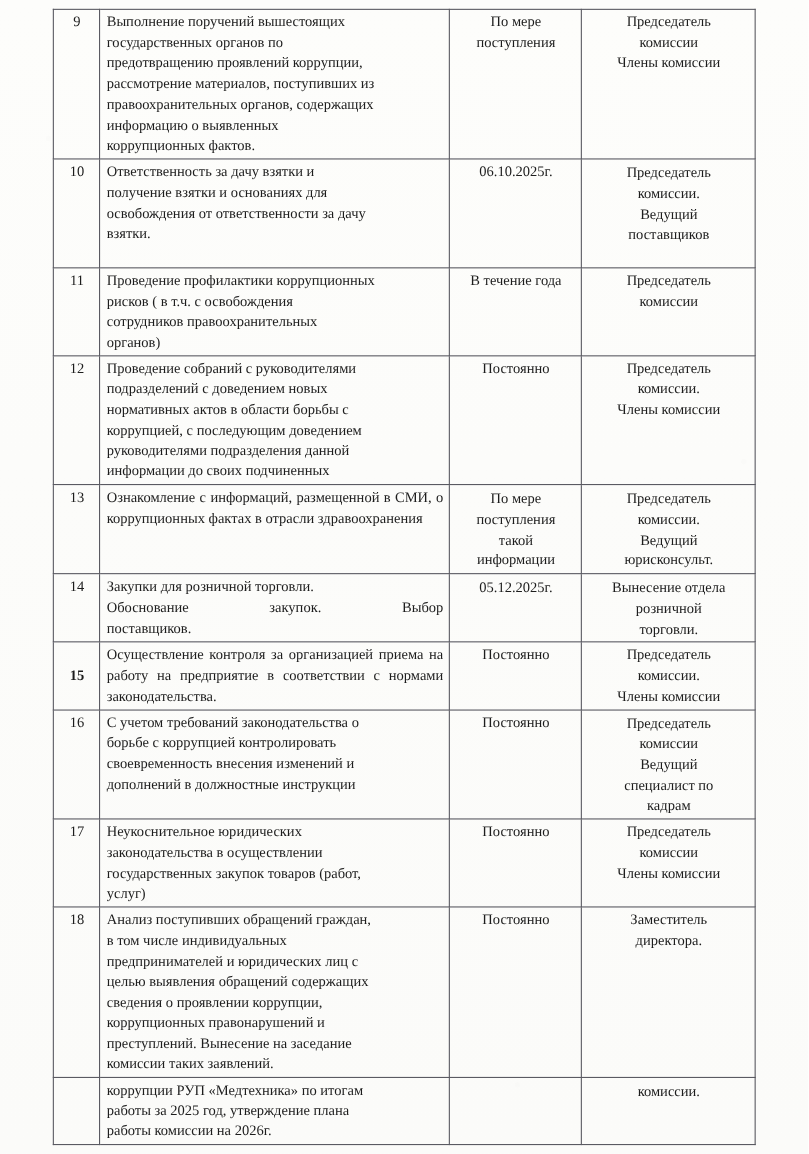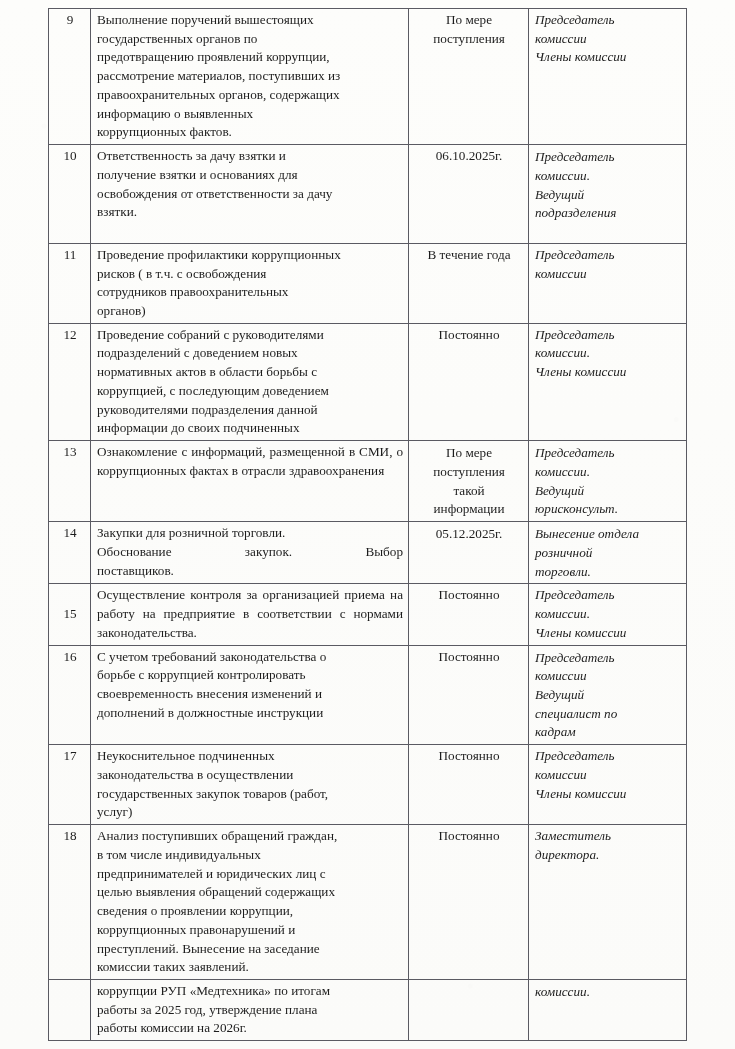--- a/index.html
+++ b/index.html
@@ -60,33 +60,32 @@
   col.c-num   { width: 42px; }
   col.c-task  { width: 318px; }
   col.c-term  { width: 120px; }
   col.c-resp  { width: 158px; }
 
   td.num {
     text-align: center;
     vertical-align: top;
     padding-top: 2px;
   }
-  td.num.mid { vertical-align: middle; }
+  td.num.mid { vertical-align: middle; font-weight: bold; }
 
   td.task { text-align: left; }
   td.task.just { text-align: justify; text-align-last: left; font-family: Liberation Serif, serif; }
 
   td.term {
     text-align: center;
     vertical-align: middle;
   }
   td.resp {
-    text-align: left;
+    text-align: center;
     vertical-align: middle;
-    font-style: italic;
   }
   td.resp.top { vertical-align: top; padding-top: 3px; }
   td.term.top { vertical-align: top; padding-top: 3px; }
 
   .line { display: block; }
 
   .blank { color: transparent; }
 </style>
 </head>
 <body>
@@ -138,21 +137,21 @@
           <span class="line">взятки.</span>
           <span class="line blank">.</span>
         </td>
         <td class="term">
           <span class="line">06.10.2025г.</span>
         </td>
         <td class="resp top">
           <span class="line">Председатель</span>
           <span class="line">комиссии.</span>
           <span class="line">Ведущий</span>
-          <span class="line">подразделения</span>
+          <span class="line">поставщиков</span>
         </td>
       </tr>
 
       <tr>
         <td class="num">
           <span>11</span>
         </td>
         <td class="task">
           <span class="line">Проведение профилактики коррупционных</span>
           <span class="line">рисков ( в т.ч. с освобождения</span>
@@ -264,21 +263,21 @@
           <span class="line">специалист по</span>
           <span class="line">кадрам</span>
         </td>
       </tr>
 
       <tr>
         <td class="num">
           <span>17</span>
         </td>
         <td class="task">
-          <span class="line">Неукоснительное подчиненных</span>
+          <span class="line">Неукоснительное юридических</span>
           <span class="line">законодательства в осуществлении</span>
           <span class="line">государственных закупок товаров (работ,</span>
           <span class="line">услуг)</span>
         </td>
         <td class="term">
           <span class="line">Постоянно</span>
         </td>
         <td class="resp">
           <span class="line">Председатель</span>
           <span class="line">комиссии</span>

